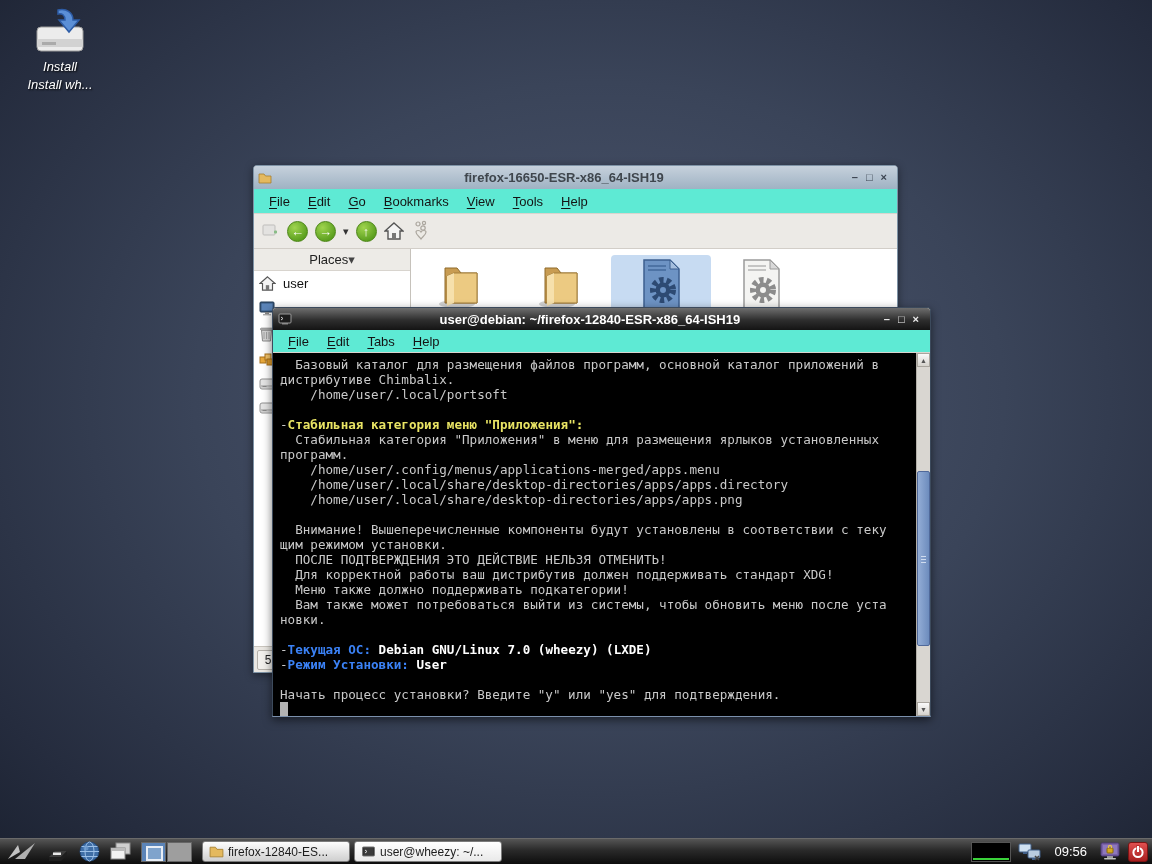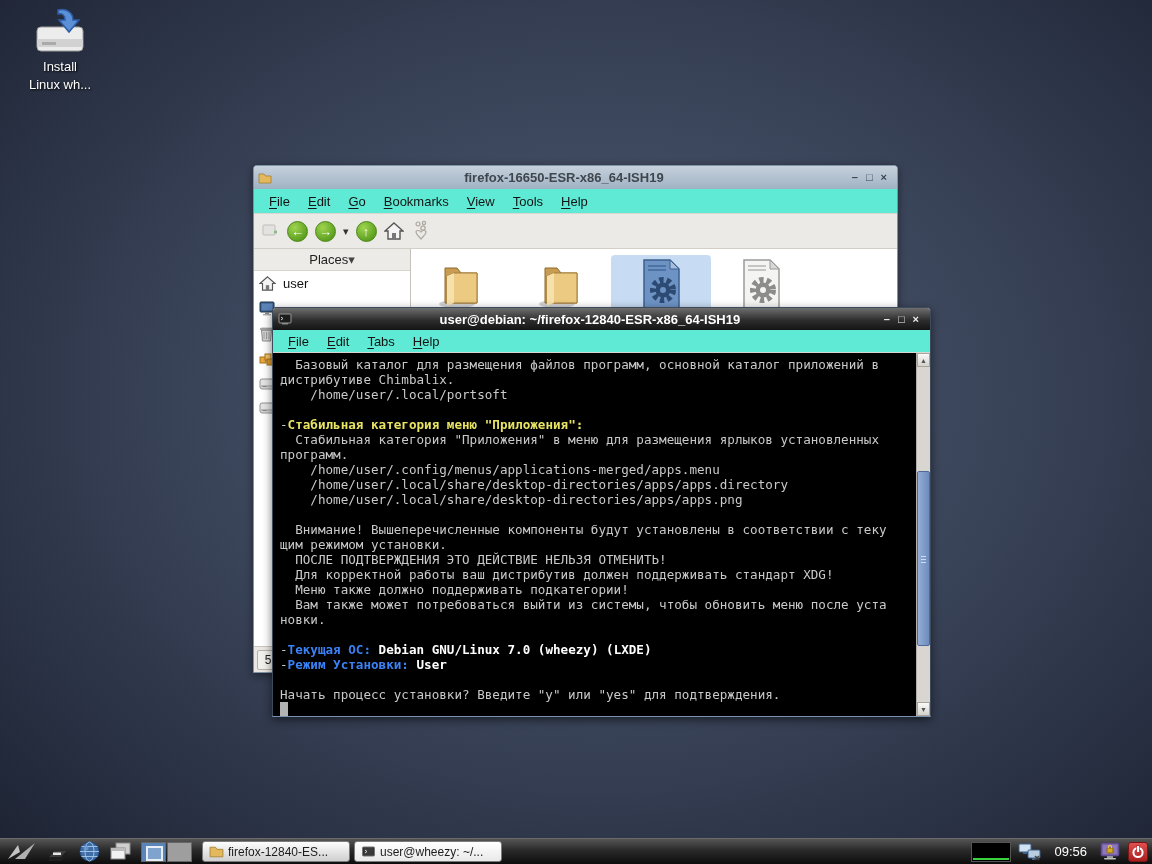--- a/index.html
+++ b/index.html
@@ -6,21 +6,21 @@
   html,body { width:1152px; height:864px; overflow:hidden; }
   body {
     font-family:"Liberation Sans", sans-serif;
     background: radial-gradient(ellipse 900px 700px at 52% 46%, #4e5870 0%, #3a4459 45%, #252c3e 80%, #181e2c 100%);
     position:relative;
   }
   svg { display:block; }
   
   .desk-icon { position:absolute; left:14px; top:6px; width:92px; text-align:center; cursor:default; }
   .desk-icon .ic { margin:0 auto; width:56px; height:52px; }
-  .desk-icon .lbl { color:#fff; font-size:13px; line-height:18px; text-shadow:1px 1px 2px #000; }
+  .desk-icon .lbl { color:#fff; font-size:13px; line-height:18px; text-shadow:1px 1px 2px #000;font-style:italic; }
   
   .win { position:absolute; border-radius:4px 4px 0 0; }
   .tb-btns { display:flex; gap:8px; align-items:center; padding-right:6px; font-size:11px; }
   .tb-btn { cursor:default; line-height:1; }
   
   #fm { left:253px; top:165px; width:645px; height:508px; background:#edebe8; border:1px solid #7e93a6; box-shadow:0 2px 8px rgba(0,0,0,.45); }
   .fm-titlebar { height:23px; background:linear-gradient(#c6d1dc,#9fb2c3); border-radius:3px 3px 0 0; display:flex; align-items:center; padding:0 4px; }
   .fm-titlebar .title { flex:1; text-align:center; font-size:13px; font-weight:bold; color:#3f464d; }
   .fm-titlebar .tb-btn { color:#3b4450; font-weight:bold; }
   .menubar { display:flex; align-items:center; background:#5eead4; border-bottom:1px solid #d9d5cf; padding-left:6px; }
@@ -78,21 +78,21 @@
 <div class="desk-icon">
   <div class="ic">
     <svg width="56" height="52" viewBox="0 0 56 52">
       <rect x="5" y="21" width="46" height="24" rx="4" fill="#ececec" stroke="#9c9c9c"></rect>
       <rect x="5" y="33" width="46" height="8" rx="2" fill="#d2d2d2"></rect>
       <rect x="10" y="36" width="14" height="3" fill="#aaa"></rect>
       <path d="M26 4 C35 2 41 7 41 14 L47 14 L37 26 L27 14 L33 14 C33 9 30 7 26 8 Z" fill="#5b8fd6" stroke="#2d5ca6" stroke-width="1.5"></path>
     </svg>
   </div>
   <div class="lbl">Install</div>
-  <div class="lbl">Linux wh...</div>
+  <div class="lbl">Install wh...</div>
 </div>
 
 <div class="win" id="fm">
   <div class="fm-titlebar">
     <span style="margin-right:4px">
       <svg width="14" height="12" viewBox="0 0 14 12">
           <path d="M1 2 h5 l1.5 2 H13 v7 H1 Z" fill="#e4b95e" stroke="#a67f2e" stroke-width=".8"></path>
         </svg>
     </span>
     <span class="title">firefox-16650-ESR-x86_64-ISH19</span>

